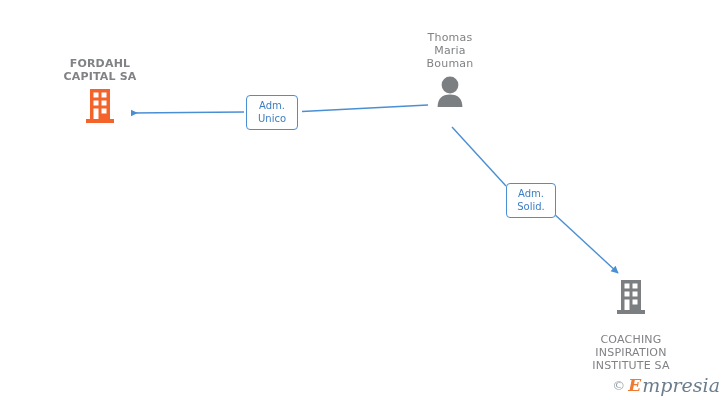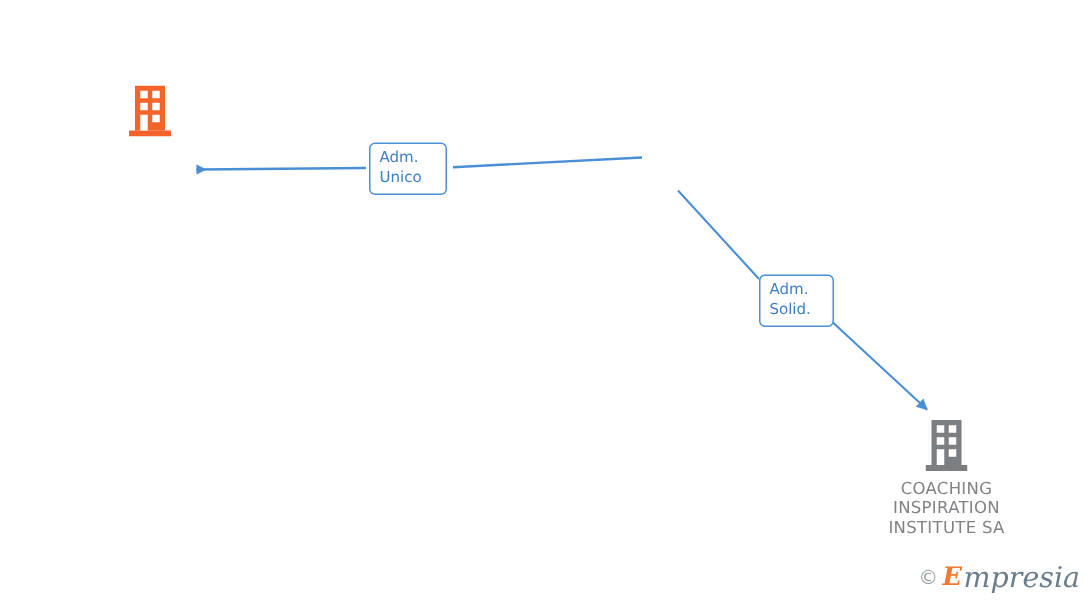--- a/index.html
+++ b/index.html
@@ -58,37 +58,38 @@
     top: 31px;
     width: 128px;
   }
   #node-person .node-label { margin-bottom: 6px; }
 
   #node-coaching {
     left: 567px;
     top: 280px;
     width: 128px;
   }
-  #node-coaching .node-label { margin-top: 5px; }
+  #node-coaching .node-label { margin-top: 19px; }
 
   .icon-wrap {
     display: block;
     margin: 0 auto;
     line-height: 0;
   }
 
   
   .rel-box {
     position: absolute;
     background: #ffffff;
     border: 1px solid #4a8fd4;
     border-radius: 4px;
     color: #3c7ec4;
     font-size: 10px;
     line-height: 13px;
+    text-align: center;
     padding: 3px 6px 4px 6px;
     white-space: pre-line;
     box-sizing: border-box;
   }
   #rel-adm-unico {
     left: 246px;
     top: 95px;
     width: 52px;
   }
   #rel-adm-solid {
@@ -149,34 +150,47 @@
       <line x1="244" y1="112" x2="131" y2="113" stroke="#4a8fd4" stroke-width="1.6" marker-end="url(#arrow-left)"></line>
     </g>
 
     <g>
       <line x1="452" y1="127" x2="506" y2="186" stroke="#4a8fd4" stroke-width="1.4"></line>
       <line x1="552" y1="212" x2="618" y2="273" stroke="#4a8fd4" stroke-width="1.4" marker-end="url(#arrow-end)"></line>
     </g>
   </svg>
 
   <div class="node" id="node-fordahl">
+    <div class="node-label label-bold">FORDAHL
+CAPITAL SA</div>
     <span class="icon-wrap">
       <svg width="28" height="34" viewBox="0 0 28 34" xmlns="http://www.w3.org/2000/svg">
         <rect x="4" y="0" width="20" height="30" fill="#f4632a"></rect>
         <rect x="0" y="30" width="28" height="4" fill="#f4632a"></rect>
         <rect x="7.5" y="3.5" width="5" height="5" fill="#ffffff"></rect>
         <rect x="15.5" y="3.5" width="5" height="5" fill="#ffffff"></rect>
         <rect x="7.5" y="11.5" width="5" height="5" fill="#ffffff"></rect>
         <rect x="15.5" y="11.5" width="5" height="5" fill="#ffffff"></rect>
         <rect x="7.5" y="19.5" width="5" height="10.5" fill="#ffffff"></rect>
         <rect x="15.5" y="19.5" width="5" height="5" fill="#ffffff"></rect>
       </svg>
     </span>
   </div>
 
+  <div class="node" id="node-person">
+    <div class="node-label label-plain">Thomas
+Maria
+Bouman</div>
+    <span class="icon-wrap">
+      <svg width="32" height="31" viewBox="0 0 32 31" xmlns="http://www.w3.org/2000/svg">
+        <circle cx="16" cy="9" r="8.4" fill="#7b7f82"></circle>
+        <path d="M16 18.6 C7.8 18.6 3.6 23.2 3.6 31 L28.4 31 C28.4 23.2 24.2 18.6 16 18.6 Z" fill="#7b7f82"></path>
+      </svg>
+    </span>
+  </div>
 
   <div class="node" id="node-coaching">
     <span class="icon-wrap">
       <svg width="28" height="34" viewBox="0 0 28 34" xmlns="http://www.w3.org/2000/svg">
         <rect x="4" y="0" width="20" height="30" fill="#7b7f82"></rect>
         <rect x="0" y="30" width="28" height="4" fill="#7b7f82"></rect>
         <rect x="7.5" y="3.5" width="5" height="5" fill="#ffffff"></rect>
         <rect x="15.5" y="3.5" width="5" height="5" fill="#ffffff"></rect>
         <rect x="7.5" y="11.5" width="5" height="5" fill="#ffffff"></rect>
         <rect x="15.5" y="11.5" width="5" height="5" fill="#ffffff"></rect>

